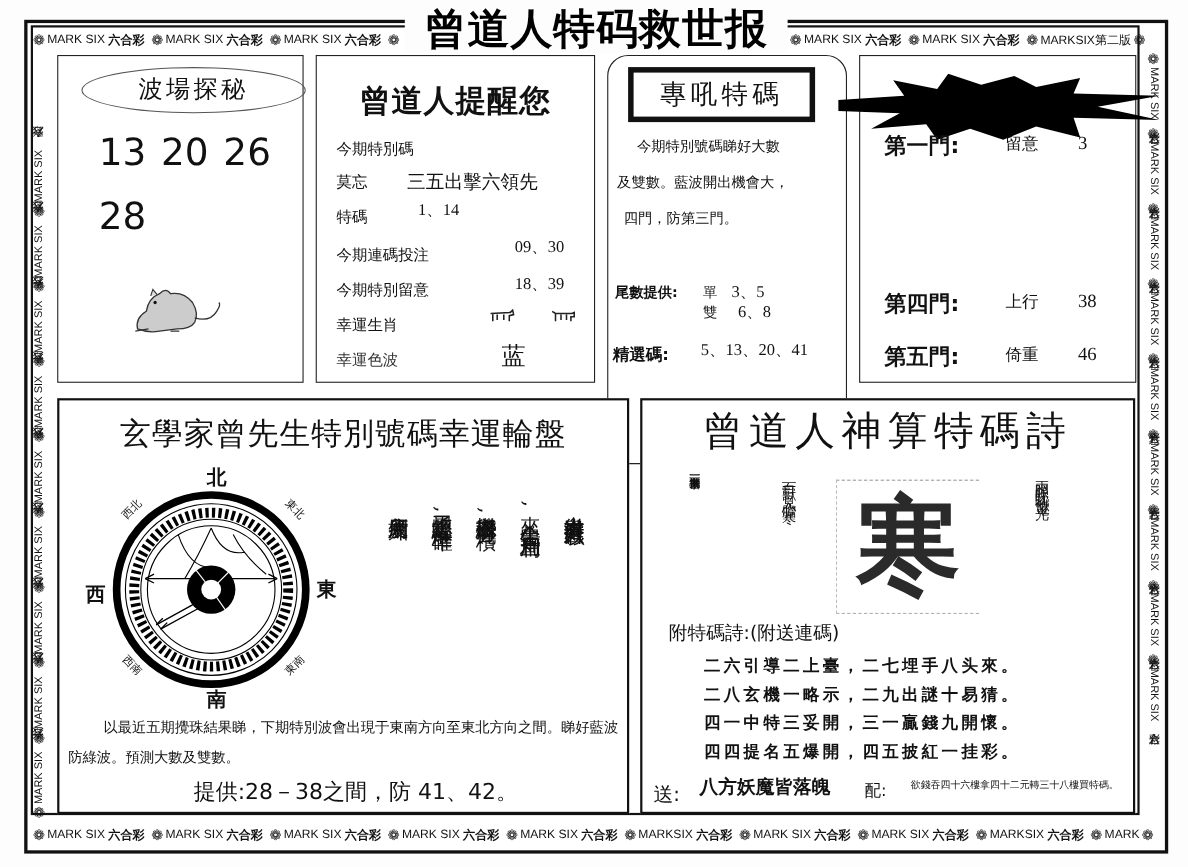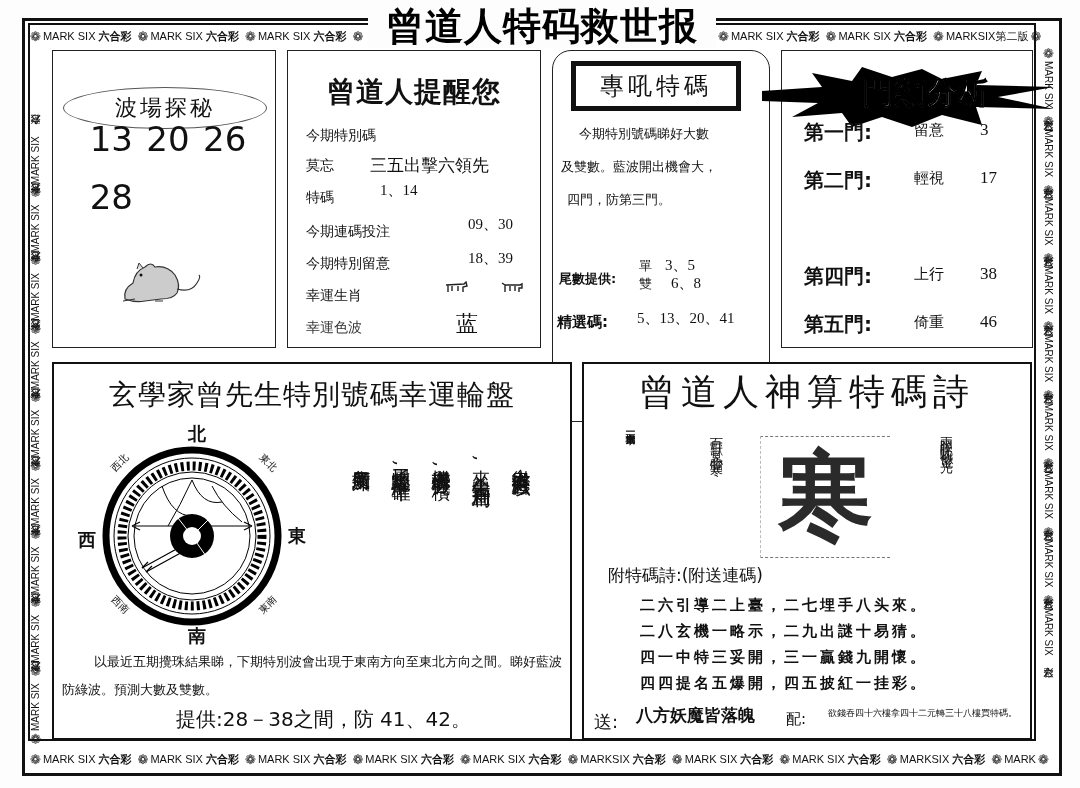--- a/index.html
+++ b/index.html
@@ -24,21 +24,21 @@
 
   .panel { position: absolute; border: 1.5px solid #222; background: #fff; }
   .p1 { left: 52px; top: 50px; width: 224px; height: 298px; }
   .p2 { left: 287px; top: 50px; width: 254px; height: 298px; padding-left: 20px; }
   .p3 { left: 552px; top: 50px; width: 218px; height: 372px; border-radius: 19px; }
   .p4 { left: 781px; top: 50px; width: 252px; height: 298px; }
   .p5 { left: 52px; top: 362px; width: 520px; height: 378px; border: 2.5px solid #111; }
   .p6 { left: 582px; top: 362px; width: 450px; height: 378px; border: 2.5px solid #111; }
 
   
-  .oval { position: absolute; left: 10px; top: 10px; width: 204px; height: 42px; border: 1px solid #555; border-radius: 50%; text-align: center; line-height: 40px; font-size: 22px; font-family: "DejaVu Sans", sans-serif; letter-spacing: 3px; margin-top: 26px; }
+  .oval { position: absolute; left: 21px; top: 10px; width: 204px; height: 42px; border: 1px solid #555; border-radius: 50%; text-align: center; line-height: 40px; font-size: 22px; font-family: "DejaVu Sans", sans-serif; letter-spacing: 3px; }
   .numgrid { position: absolute; left: 30px; top: 68px; width: 170px; display: grid; grid-template-columns: 1fr 1fr 1fr; row-gap: 18px; font-family: "DejaVu Sans", sans-serif; font-size: 34px; text-align: center; }
   .rat { position: absolute; left: 62px; top: 198px; width: 90px; height: 60px; }
 
   
   .p2-title { position: absolute; left: 0; top: 22px; width: 100%; text-align: center; font-family: "DejaVu Sans", sans-serif; font-weight: bold; font-size: 28px; letter-spacing: 1px; }
   .p2-row { position: absolute; left: 18px; font-size: 14px; font-family: "DejaVu Serif", serif; }
   .p2-val { position: absolute; font-size: 15px; font-family: "Liberation Serif", serif; }
 
   
   .p3-titlebox { position: absolute; left: 18px; top: 10px; width: 170px; height: 50px; background: #111; padding: 5px; }
@@ -207,43 +207,37 @@
 
 <div class="panel p3">
   <div class="p3-titlebox">
     <div class="p3-title">專吼特碼</div>
   </div>
   <div class="p3-text">
     <p>今期特別號碼睇好大數</p>
     <p>及雙數。藍波開出機會大，</p>
     <p style="padding-left:6px">四門，防第三門。</p>
   </div>
-  <div class="p3-label" style="left:6px;top:219px">尾數提供:</div>
+  <div class="p3-label" style="left:6px;top:206px">尾數提供:</div>
   <div class="p3-label" style="left:86px;top:206px;font-weight:normal">單</div>
   <div class="p3-val" style="left:112px;top:205px">3、5</div>
   <div class="p3-label" style="left:86px;top:224px;font-weight:normal">雙</div>
   <div class="p3-val" style="left:118px;top:223px">6、8</div>
   <div class="p3-label" style="left:4px;top:262px;font-size:15px">精選碼:</div>
   <div class="p3-val" style="left:84px;top:258px">5、13、20、41</div>
 </div>
 
 <div class="panel p4">
   <svg class="burst" viewBox="0 0 292 62">
     <polygon points="0,24 60,20 50,6 90,14 100,0 130,10 160,2 180,12 220,4 214,18 292,20 236,30 292,42 214,40 220,58 180,48 150,60 120,50 90,60 80,46 30,50 56,36 0,34" fill="#000"></polygon>
   </svg>
-  <div class="burst-title">門類分析</div>
   <div class="door-row" style="top:68px">
     <span class="door-name">第一門:</span>
     <span class="door-word">留意</span>
     <span class="door-num">3</span>
-  </div>
-  <div class="door-row" style="top:116px">
-    <span class="door-name">第二門:</span>
-    <span class="door-word">輕視</span>
-    <span class="door-num">17</span>
   </div>
   <div class="door-row" style="top:212px">
     <span class="door-name">第四門:</span>
     <span class="door-word">上行</span>
     <span class="door-num">38</span>
   </div>
   <div class="door-row" style="top:260px">
     <span class="door-name">第五門:</span>
     <span class="door-word">倚重</span>
     <span class="door-num">46</span>

